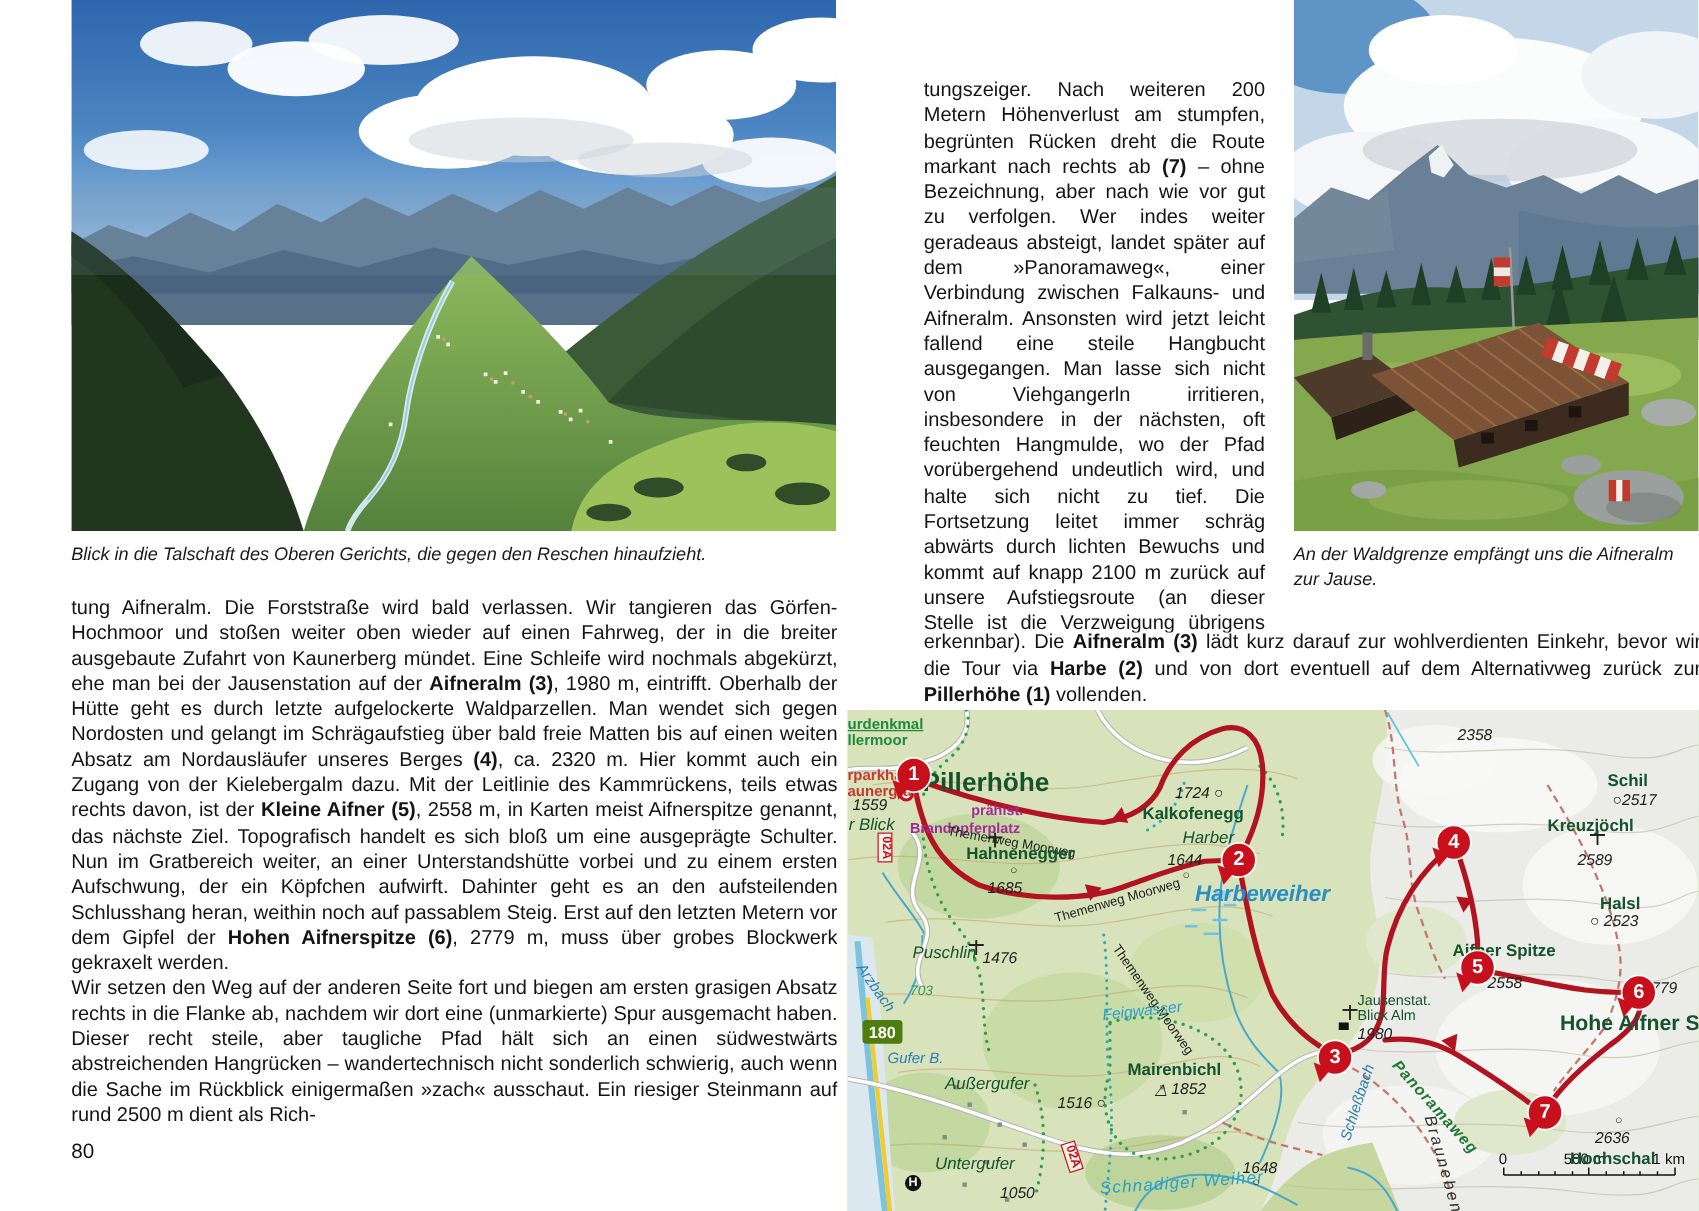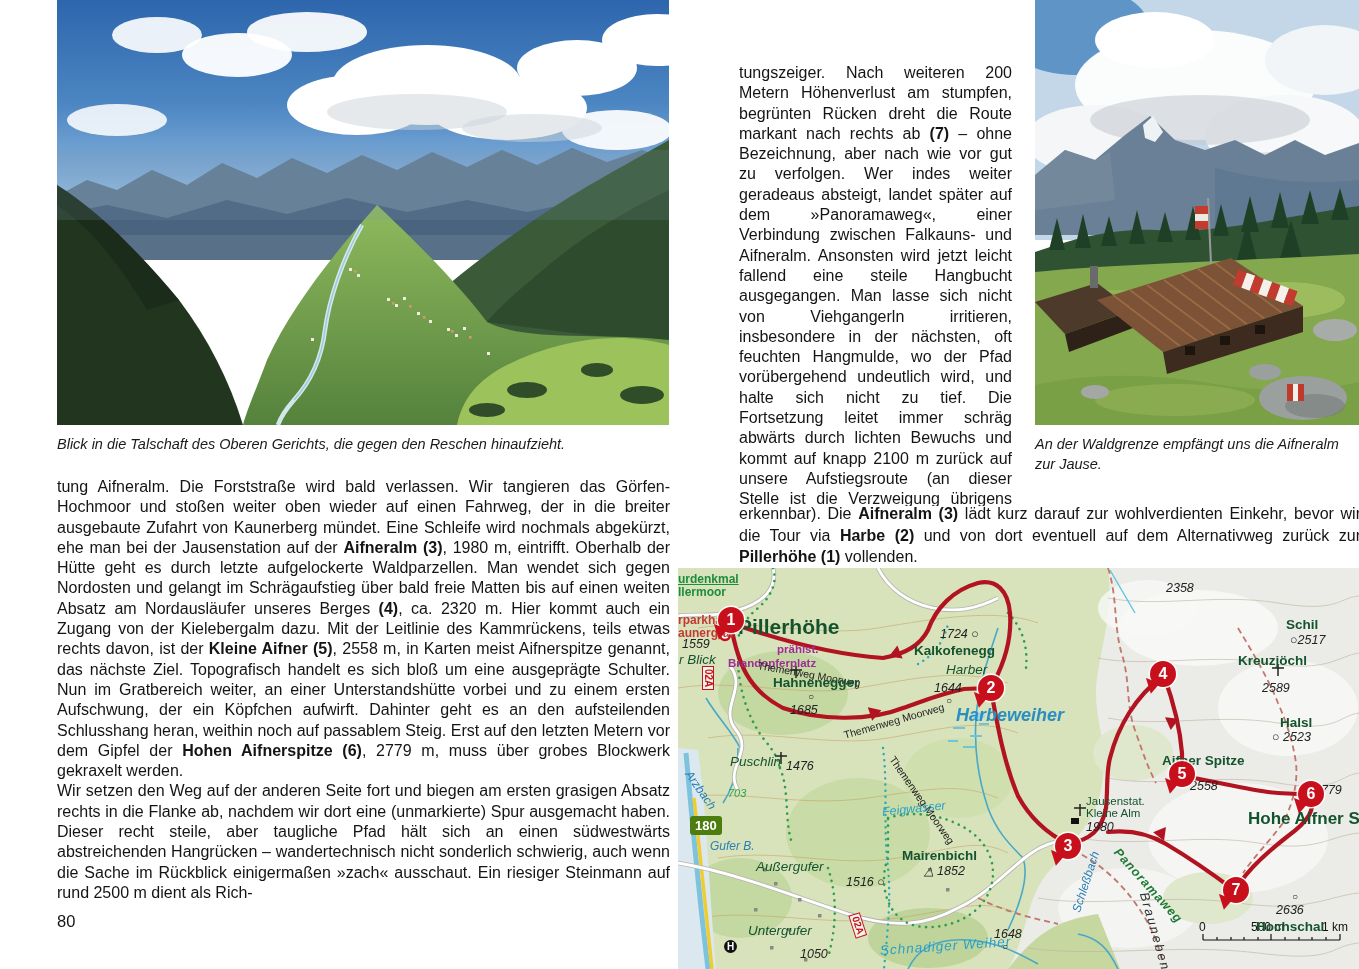--- a/index.html
+++ b/index.html
@@ -430,21 +430,21 @@
       <span class="ml elev" style="left: 246px; top: 297px;">△ 1852</span>
       <span class="ml name-it" style="left: 70px; top: 356px;">Untergufer</span>
       <span class="ml elev" style="left: 122px; top: 380px; text-align: center;">1050</span>
       <span class="ml cyan-lg" style="left: 202px; top: 376px; transform: rotate(-4deg);">Schnadiger Weiher</span>
       <span class="ml elev" style="left: 316px; top: 360px;">1648</span>
       <span class="ml elev-sm" style="left: 324px; top: 374px;">○</span>
       <span class="ml blue" style="left: 398px; top: 338px; transform: rotate(-72deg);">Schleßbach</span>
       <span class="ml dark-it" style="left: 466px; top: 318px; transform: rotate(74deg);">Braunebenwald</span>
       <span class="ml green-it" style="left: 438px; top: 276px; transform: rotate(48deg);">Panoramaweg</span>
       <span class="ml name-sm" style="left: 408px; top: 228px;">Jausenstat.</span>
-      <span class="ml name-sm" style="left: 408px; top: 240px;">Kleine Alm</span>
+      <span class="ml name-sm" style="left: 408px; top: 240px;">Blick Alm</span>
       <span class="ml elev" style="left: 408px; top: 253px;">1980</span>
       <span class="ml elev" style="left: 488px; top: 14px;">2358</span>
       <span class="ml bold" style="left: 608px; top: 50px;">Schil</span>
       <span class="ml elev" style="left: 612px; top: 66px;">○2517</span>
       <span class="ml bold" style="left: 560px; top: 86px;">Kreuzjöchl</span>
       <span class="ml elev" style="left: 584px; top: 114px;">2589</span>
       <span class="ml bold" style="left: 602px; top: 148px;">Halsl</span>
       <span class="ml elev" style="left: 594px; top: 163px;">○ 2523</span>
       <span class="ml bold" style="left: 484px; top: 186px;">Aifner Spitze</span>
       <span class="ml elev" style="left: 512px; top: 212px;">2558</span>

